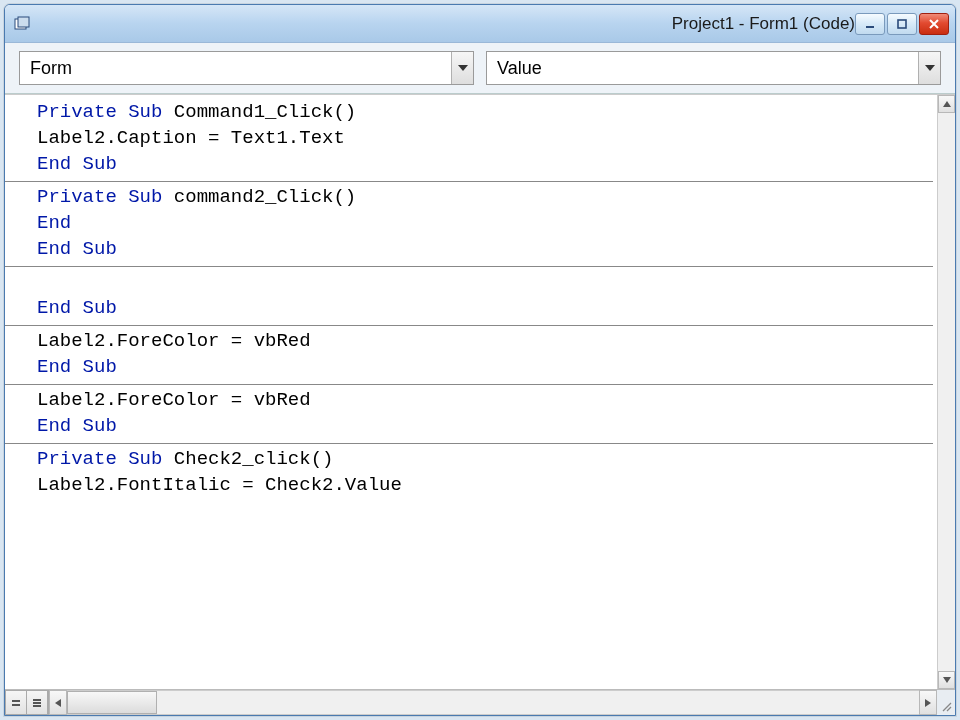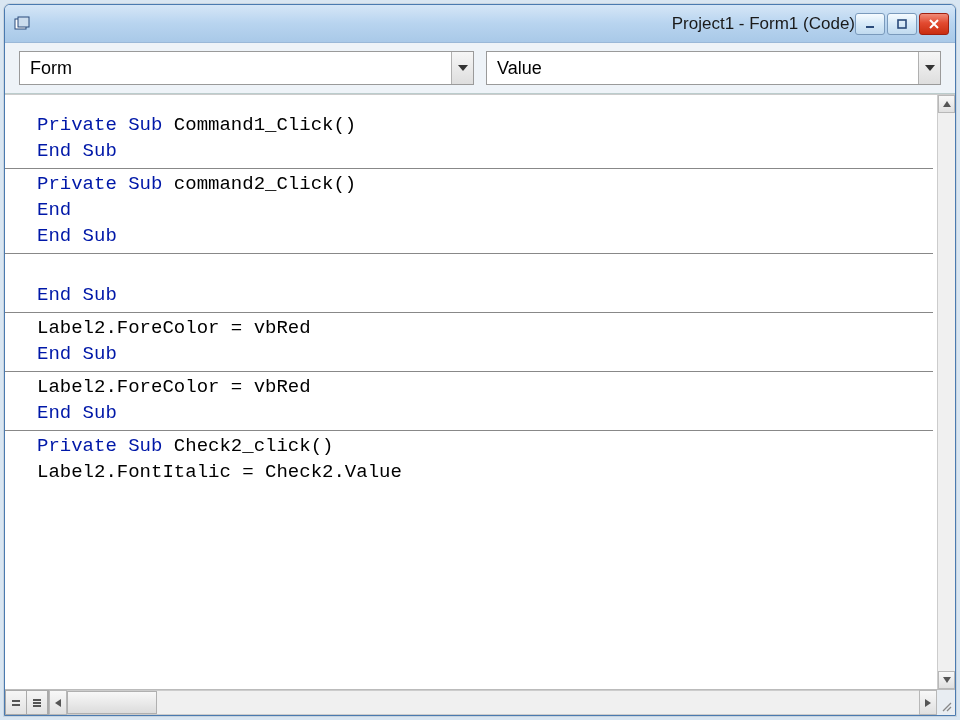--- a/index.html
+++ b/index.html
@@ -102,21 +102,21 @@
       border-top: 1px solid #ccc;
       position: relative;
       background: #fff;
     }
     .code-area {
       flex: 1;
       overflow: hidden;
       position: relative;
     }
     .code-inner {
-      padding: 15px 0 0 0;
+      padding: 2px 0 0 0;
     }
     .proc-block {
       border-bottom: 1.5px solid #888;
       padding: 2px 0 4px 44px;
       margin-left: -12px;
       margin-right: 4px;
     }
     .proc-block:last-child { border-bottom: none; }
     .code-line {
       font-family: "Courier New", monospace;
@@ -249,20 +249,21 @@
           </svg>
       </span>
     </div>
   </div>
 
   <div class="editor-wrap">
     <div class="code-area">
       <div class="code-inner" id="code-inner">
           <div class="proc-block">
             <div class="code-line"><span class="kw">Private Sub</span><span> Command1_Click()</span></div>
+            <div class="code-line"><span>Label2.Caption = Text1.Text</span></div>
             <div class="code-line"><span class="kw">End Sub</span></div>
           </div>
           <div class="proc-block">
             <div class="code-line"><span class="kw">Private Sub</span><span> command2_Click()</span></div>
             <div class="code-line"><span class="kw">End</span></div>
             <div class="code-line"><span class="kw">End Sub</span></div>
           </div>
           <div class="proc-block">
             <div class="code-line"><span> </span></div>
             <div class="code-line"><span class="kw">End Sub</span></div>

